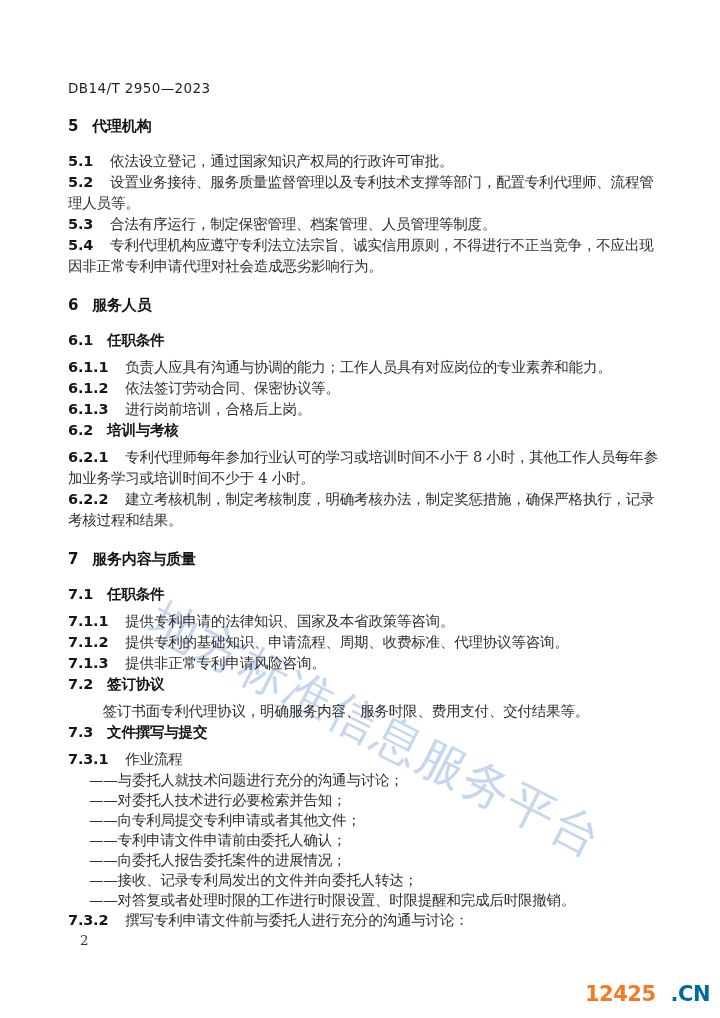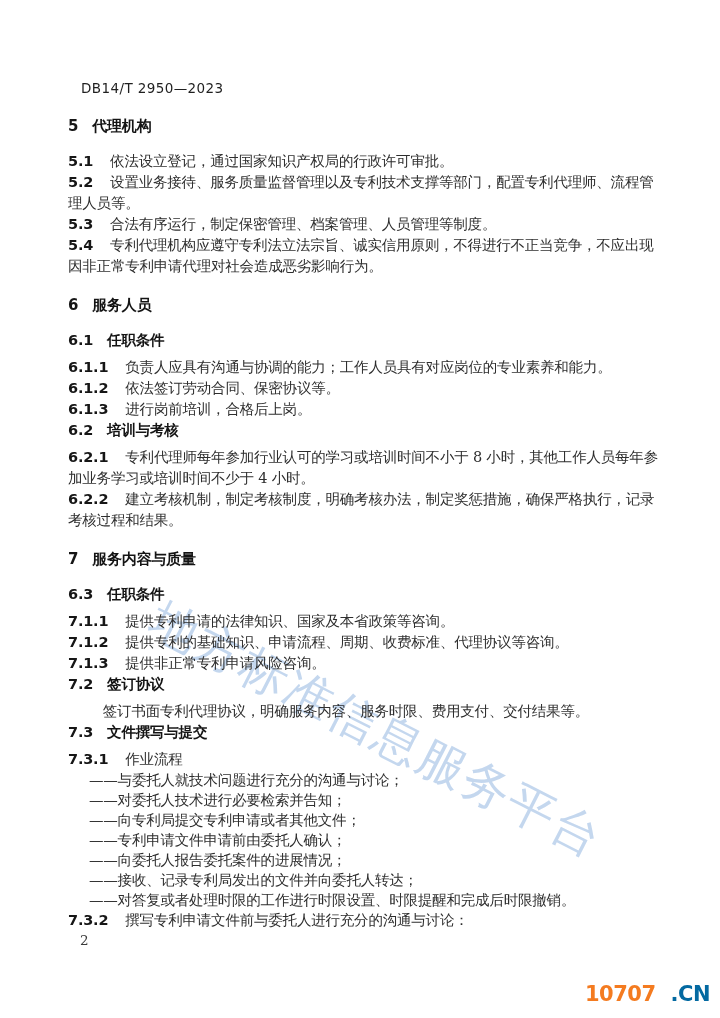--- a/index.html
+++ b/index.html
@@ -26,21 +26,20 @@
     pointer-events:none;
   }
   .doc-header {
     position:absolute;
     left:68px; top:80px;
     z-index:1;
     font-family:"DejaVu Sans","Liberation Sans",sans-serif;
     font-size:13.5px;
     letter-spacing:0.4px;
     color:#1f1f1f;
-    margin-left:13px;
   }
   .doc-body {
     position:absolute;
     left:68px; top:98px;
     width:590px;
     z-index:1;
   }
   .blk { font-size:14.5px; line-height:21px; letter-spacing:-0.2px; }
   .blk .num {
     font-family:"DejaVu Sans","Liberation Sans",sans-serif;
@@ -91,32 +90,32 @@
       <div class="blk clause"><span class="num">5.4</span><span class="txt">专利代理机构应遵守专利法立法宗旨、诚实信用原则，不得进行不正当竞争，不应出现因非正常专利申请代理对社会造成恶劣影响行为。</span></div>
       <div class="blk h1"><span class="num">6</span><span class="txt">服务人员</span></div>
       <div class="blk h2"><span class="num">6.1</span><span class="txt">任职条件</span></div>
       <div class="blk clause"><span class="num">6.1.1</span><span class="txt">负责人应具有沟通与协调的能力；工作人员具有对应岗位的专业素养和能力。</span></div>
       <div class="blk clause"><span class="num">6.1.2</span><span class="txt">依法签订劳动合同、保密协议等。</span></div>
       <div class="blk clause"><span class="num">6.1.3</span><span class="txt">进行岗前培训，合格后上岗。</span></div>
       <div class="blk h2"><span class="num">6.2</span><span class="txt">培训与考核</span></div>
       <div class="blk clause"><span class="num">6.2.1</span><span class="txt">专利代理师每年参加行业认可的学习或培训时间不小于 8 小时，其他工作人员每年参加业务学习或培训时间不少于 4 小时。</span></div>
       <div class="blk clause"><span class="num">6.2.2</span><span class="txt">建立考核机制，制定考核制度，明确考核办法，制定奖惩措施，确保严格执行，记录考核过程和结果。</span></div>
       <div class="blk h1"><span class="num">7</span><span class="txt">服务内容与质量</span></div>
-      <div class="blk h2"><span class="num">6.3</span><span class="txt">任职条件</span></div>
+      <div class="blk h2"><span class="num">7.1</span><span class="txt">任职条件</span></div>
       <div class="blk clause"><span class="num">7.1.1</span><span class="txt">提供专利申请的法律知识、国家及本省政策等咨询。</span></div>
       <div class="blk clause"><span class="num">7.1.2</span><span class="txt">提供专利的基础知识、申请流程、周期、收费标准、代理协议等咨询。</span></div>
       <div class="blk clause"><span class="num">7.1.3</span><span class="txt">提供非正常专利申请风险咨询。</span></div>
       <div class="blk h2"><span class="num">7.2</span><span class="txt">签订协议</span></div>
       <div class="blk para"><span class="txt">签订书面专利代理协议，明确服务内容、服务时限、费用支付、交付结果等。</span></div>
       <div class="blk h2"><span class="num">7.3</span><span class="txt">文件撰写与提交</span></div>
       <div class="blk clause"><span class="num">7.3.1</span><span class="txt">作业流程</span></div>
       <div class="blk dash"><span class="txt">——与委托人就技术问题进行充分的沟通与讨论；</span></div>
       <div class="blk dash"><span class="txt">——对委托人技术进行必要检索并告知；</span></div>
       <div class="blk dash"><span class="txt">——向专利局提交专利申请或者其他文件；</span></div>
       <div class="blk dash"><span class="txt">——专利申请文件申请前由委托人确认；</span></div>
       <div class="blk dash"><span class="txt">——向委托人报告委托案件的进展情况；</span></div>
       <div class="blk dash"><span class="txt">——接收、记录专利局发出的文件并向委托人转达；</span></div>
       <div class="blk dash"><span class="txt">——对答复或者处理时限的工作进行时限设置、时限提醒和完成后时限撤销。</span></div>
       <div class="blk clause"><span class="num">7.3.2</span><span class="txt">撰写专利申请文件前与委托人进行充分的沟通与讨论：</span></div>
     </main>
   <div class="page-number">2</div>
-  <div class="site-logo"><span class="logo-num">10707</span><span class="logo-cn">.CN</span></div>
+  <div class="site-logo"><span class="logo-num">12425</span><span class="logo-cn">.CN</span></div>
 </div>
 
 </body></html>

